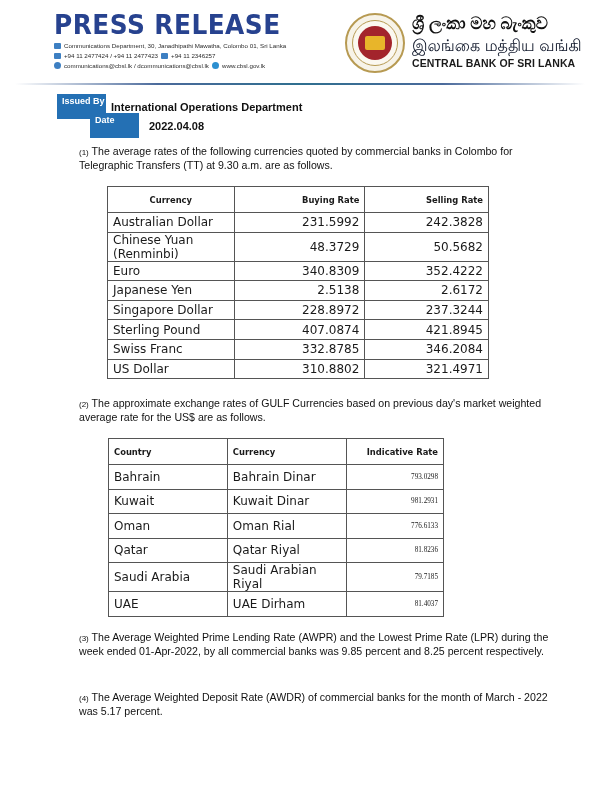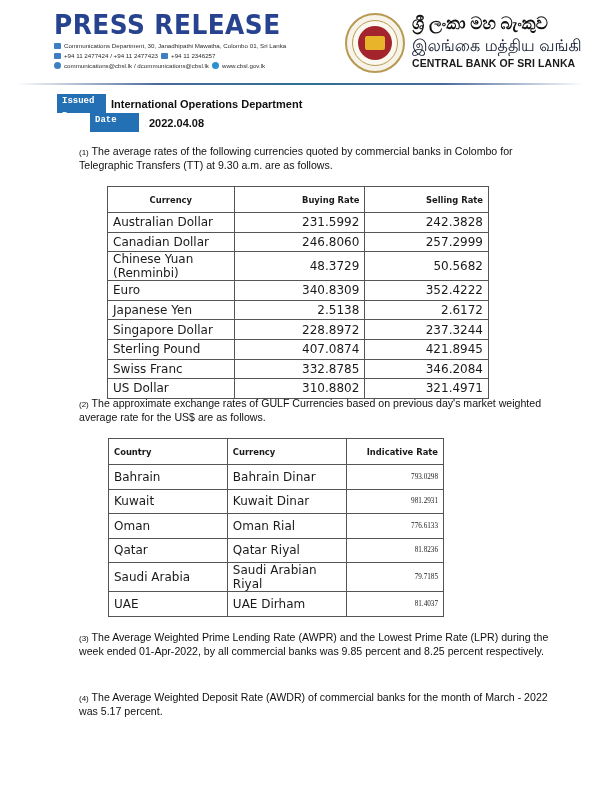--- a/index.html
+++ b/index.html
@@ -19,21 +19,21 @@
   .logo .lion { width: 20px; height: 14px; background: #e8b52a; border-radius: 2px; }
 
   .bank-name { position: absolute; left: 412px; }
   .bank-si { top: 14px; font-size: 17px; font-weight: bold; color: #111; }
   .bank-ta { top: 37px; font-size: 16px; font-weight: normal; color: #0f172a; }
   .bank-en { top: 57px; font-size: 10.5px; font-weight: bold; color: #1a1a1a; letter-spacing: 0.1px; }
 
   .divider { position: absolute; left: 15px; top: 83px; width: 570px; height: 2px; background: linear-gradient(to right, rgba(60,80,130,0), #4b6a9b 25%, #2f6f8f 50%, #4b6a9b 75%, rgba(60,80,130,0)); }
 
   .meta-row { position: absolute; left: 57px; display: flex; align-items: center; }
-  .meta-label { width: 49px; height: 19px; background: #2470b4; color: #fff; font-size: 9px; font-weight: bold; padding-left: 5px; line-height: 15px; font-family: Liberation Mono, monospace; }
+  .meta-label { width: 49px; height: 25px; background: #2470b4; color: #fff; font-size: 9px; font-weight: bold; padding-left: 5px; line-height: 15px; }
   .meta-value { font-size: 11px; font-weight: bold; margin-left: 5px; color: #111; }
 
   .para { position: absolute; left: 79px; width: 470px; font-size: 10.6px; line-height: 13px; color: #111; }
   .para .num { font-size: 8px; }
 
   table { position: absolute; border-collapse: collapse; font-family: "DejaVu Sans", sans-serif; }
   td, th { border: 1.5px solid #555; font-size: 12px; height: 19.6px; padding: 0 5px; color: #1a1a1a; }
   th { font-weight: bold; font-size: 8.4px; height: 26px; }
   .t1 { left: 107px; top: 186px; width: 382px; }
   .t1 .c1 { width: 127px; text-align: left; }
@@ -103,25 +103,20 @@
     <th class="c1">Currency</th>
     <th class="c2">Buying Rate</th>
     <th class="c3">Selling Rate</th>
   </tr>
   <tr>
         <td class="c1">Australian Dollar</td>
         <td class="c2">231.5992</td>
         <td class="c3">242.3828</td>
       </tr>
   <tr>
-        <td class="c1">Canadian Dollar</td>
-        <td class="c2">246.8060</td>
-        <td class="c3">257.2999</td>
-      </tr>
-  <tr>
         <td class="c1">Chinese Yuan (Renminbi)</td>
         <td class="c2">48.3729</td>
         <td class="c3">50.5682</td>
       </tr>
   <tr>
         <td class="c1">Euro</td>
         <td class="c2">340.8309</td>
         <td class="c3">352.4222</td>
       </tr>
   <tr>

